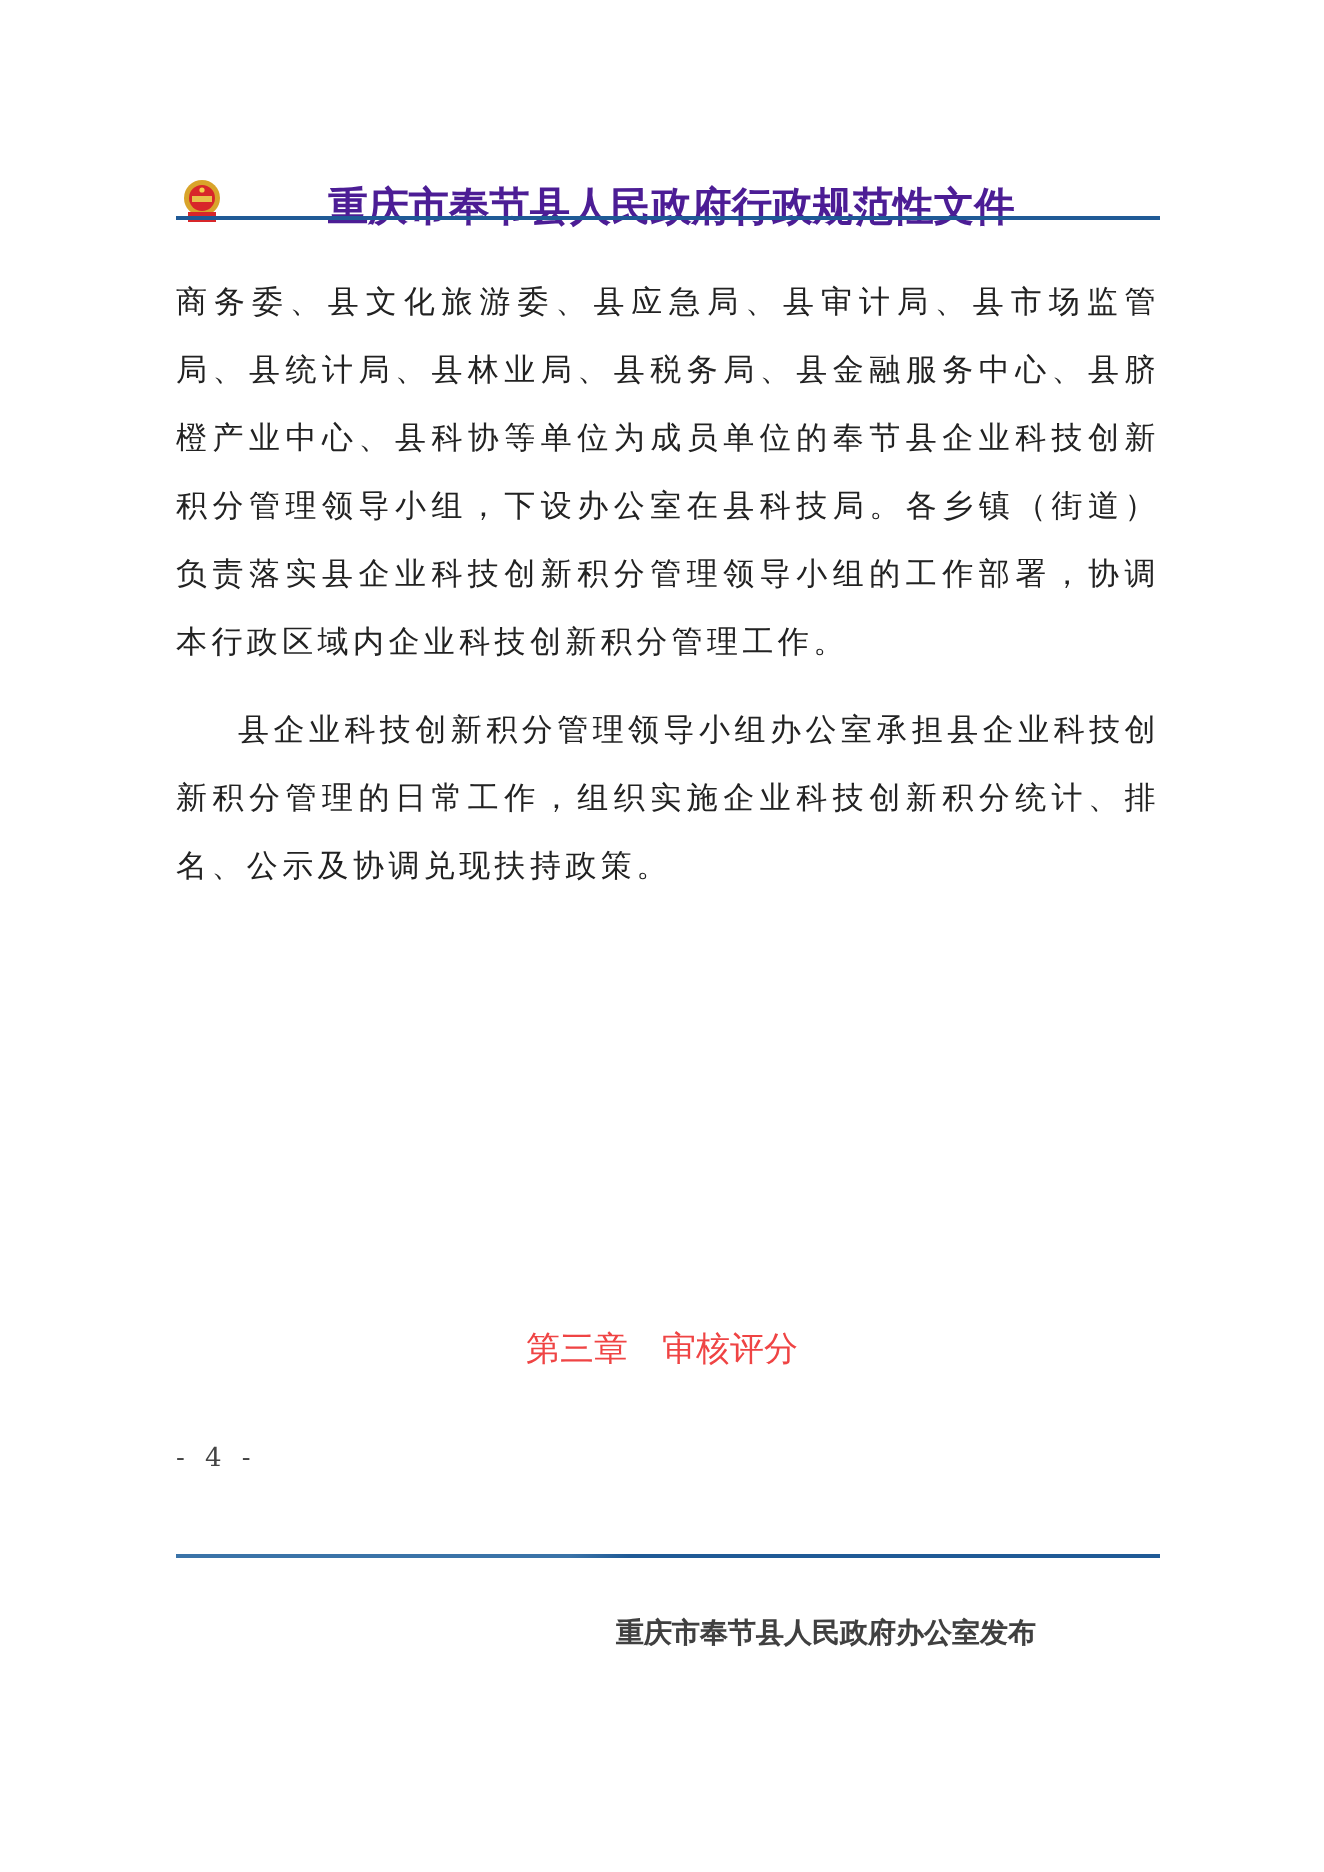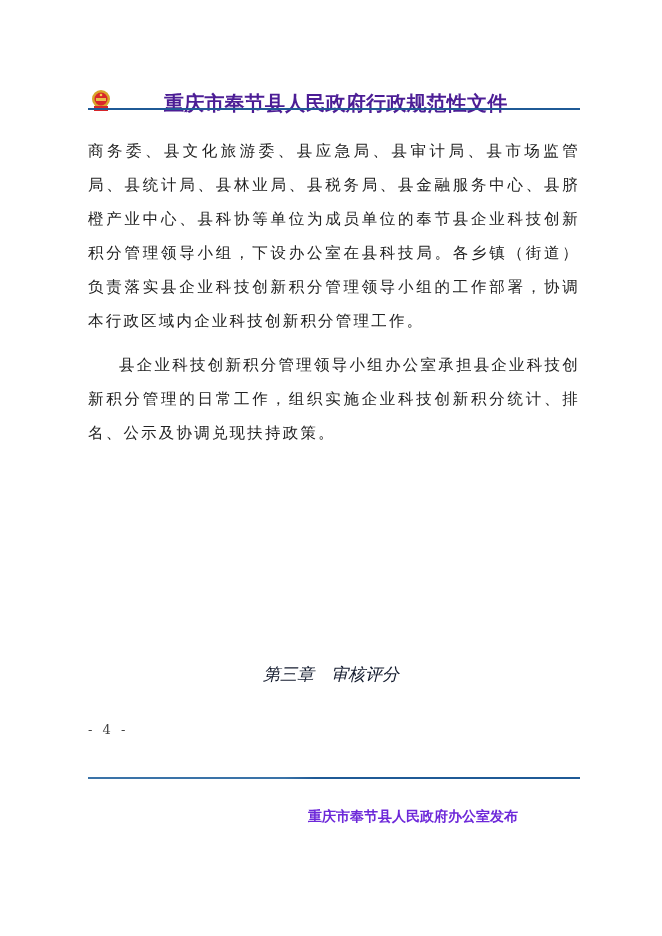--- a/index.html
+++ b/index.html
@@ -7,26 +7,26 @@
          font-family: "DejaVu Serif", "Liberation Serif", serif; color: #222; }
   .header { position: absolute; left: 88px; top: 88px; width: 492px; height: 24px; }
   .emblem { position: absolute; left: 2px; top: 1px; width: 22px; height: 24px; }
   .header-title { position: absolute; left: 28px; top: 2px; font-family: "DejaVu Sans", sans-serif;
                   font-size: 20px; font-weight: bold; color: #4c1d95; letter-spacing: 0.2px; white-space: nowrap; margin-left: 48px; }
   .header-line { position: absolute; left: 0; top: 20px; width: 492px; height: 2px; background: #1f5a96; }
   .body-text { position: absolute; left: 88px; top: 134px; width: 492px; font-size: 15.5px; line-height: 34px; letter-spacing: 2.2px; }
   .para { margin: 0; text-align: justify; }
   .indent { text-indent: 2em; margin-top: 10px; }
   .chapter { position: absolute; left: 0; width: 662px; top: 663px; text-align: center;
-             font-family: "DejaVu Sans", sans-serif; font-size: 17px; color: #0f172a; white-space: pre; font-style: italic; }
+             font-family: "DejaVu Sans", sans-serif; font-size: 17px; color: #ef4444; white-space: pre; }
   .page-num { position: absolute; left: 88px; top: 722px; font-size: 13px; color: #444; letter-spacing: 3px; }
   .footer-line { position: absolute; left: 88px; top: 777px; width: 492px; height: 2px;
                  background: linear-gradient(to right, #3a73a8 0%, #3a73a8 40%, #1f5a96 46%, #1f5a96 100%); }
   .footer-text { position: absolute; left: 308px; top: 808px; font-family: "DejaVu Sans", sans-serif;
-                 font-size: 14px; font-weight: bold; color: #6d28d9; white-space: nowrap; }
+                 font-size: 14px; font-weight: bold; color: #404040; white-space: nowrap; }
 </style>
 </head>
 <body>
 
 <div class="header">
   <svg class="emblem" viewBox="0 0 22 24">
     <circle cx="11" cy="10" r="9" fill="#d9a42a"></circle>
     <circle cx="11" cy="10" r="6.5" fill="#d8262a"></circle>
     <rect x="6" y="9" width="10" height="3" fill="#e8c04a"></rect>
     <rect x="4" y="17" width="14" height="5" fill="#d8262a"></rect>

